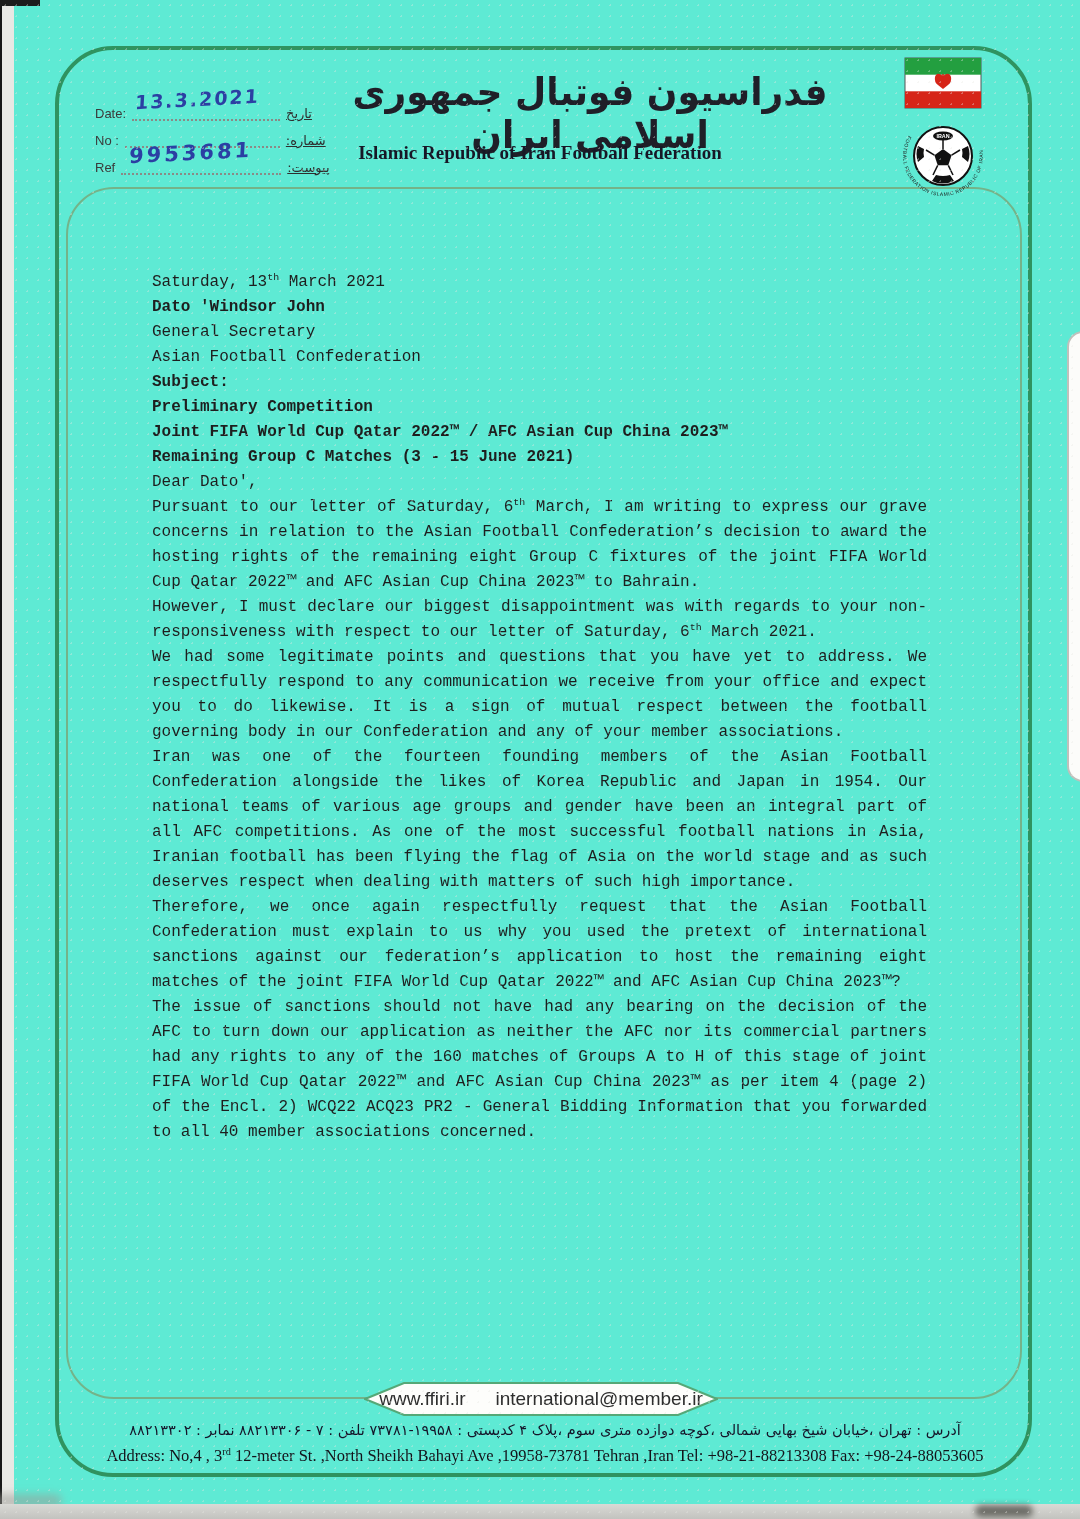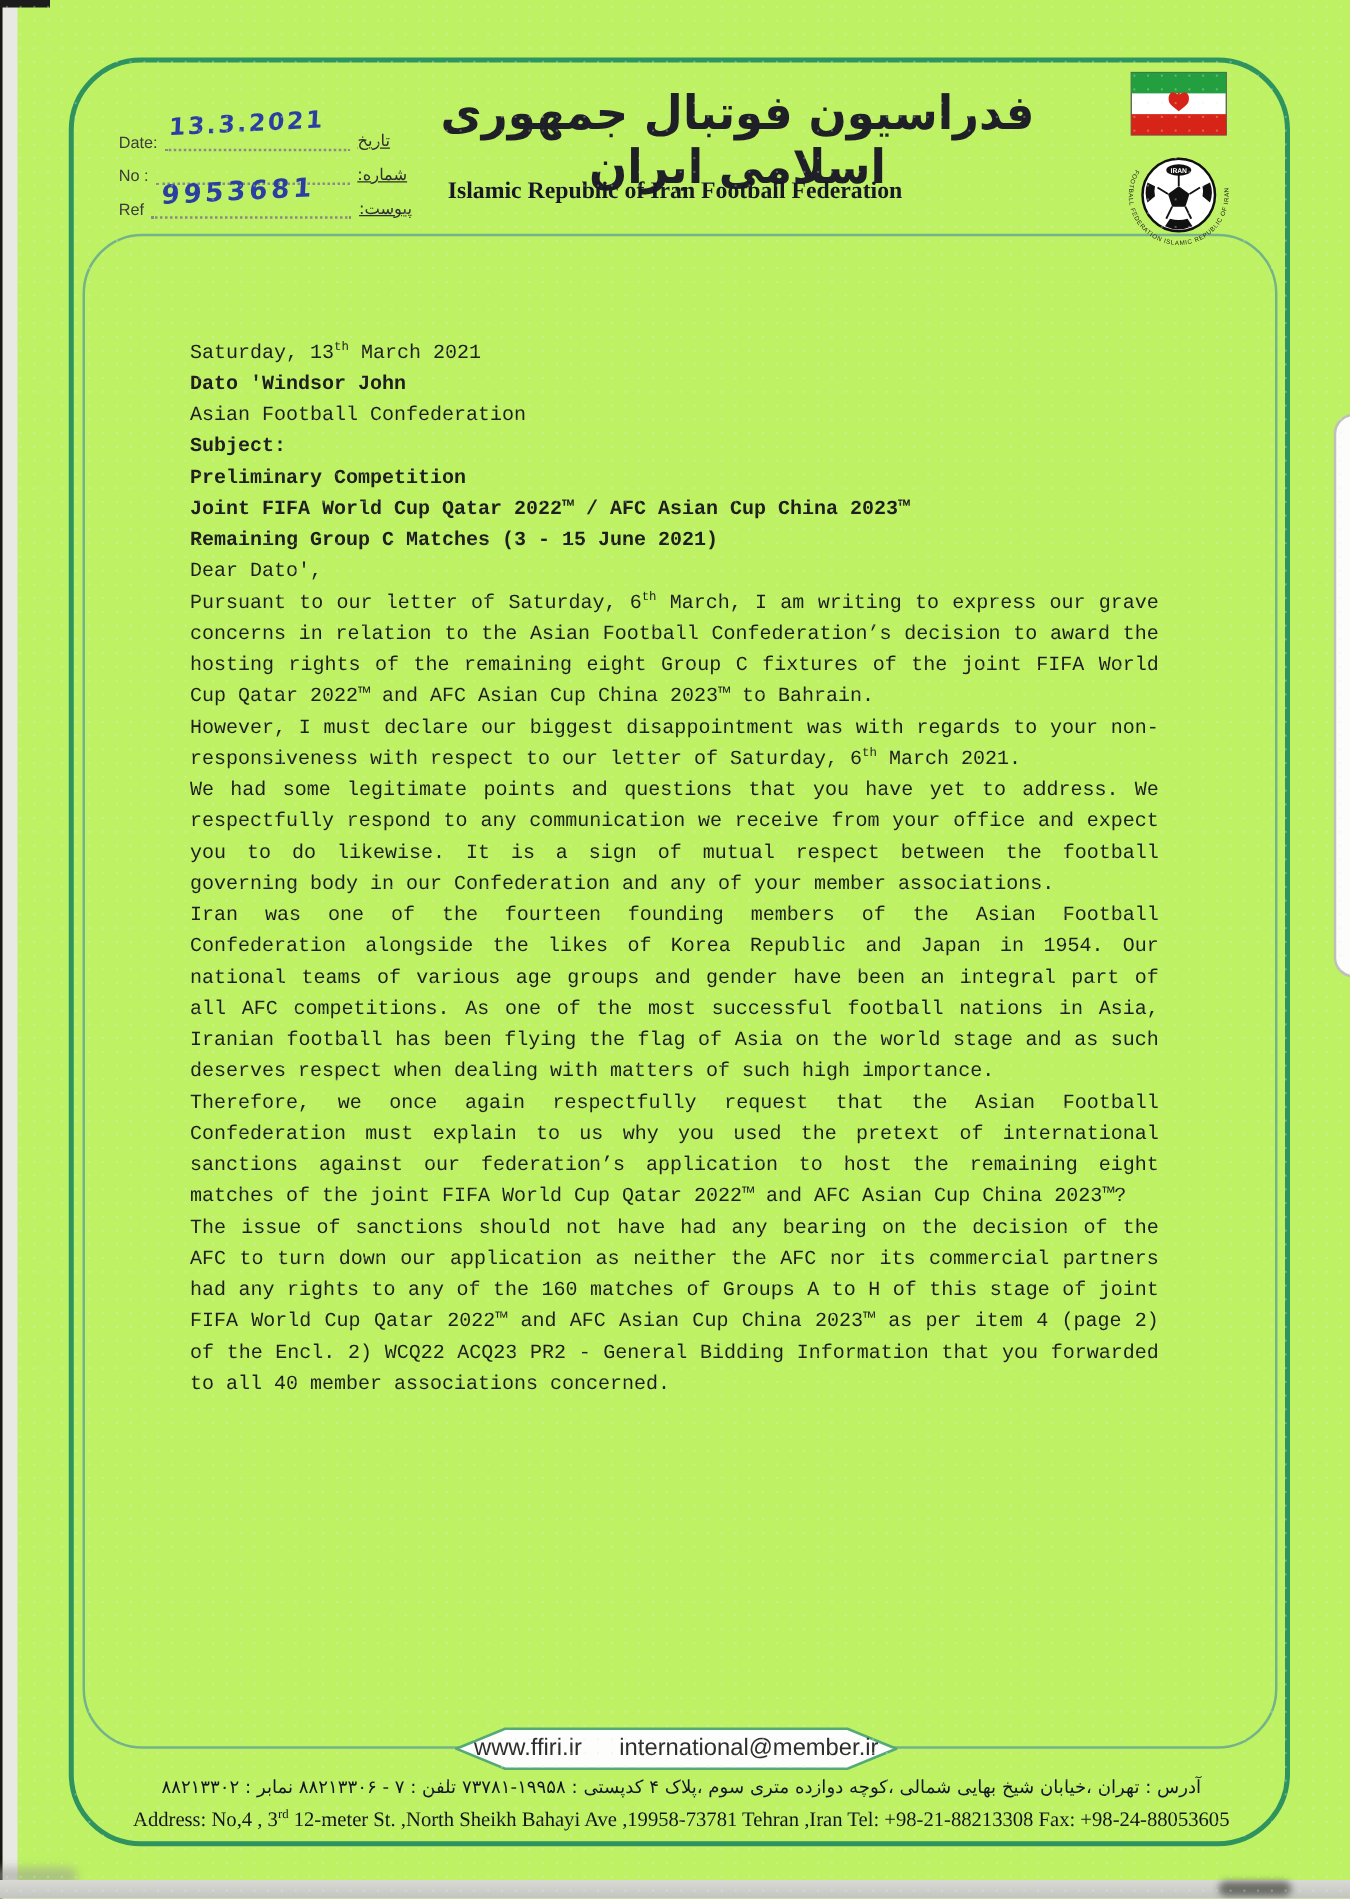--- a/index.html
+++ b/index.html
@@ -1,17 +1,17 @@
 <!DOCTYPE html>
 <html><head>
 <meta charset="utf-8">
 <style>
   html,body{margin:0;padding:0;}
   body{width:1080px;height:1519px;font-family:"Liberation Sans",sans-serif;}
-  .canvas{position:relative;width:1080px;height:1519px;background:#bef264;overflow:hidden;}
+  .canvas{position:relative;width:1080px;height:1519px;background:#5eead4;overflow:hidden;}
   .noise{position:absolute;inset:0;background-image:radial-gradient(#e7e7e2 1px,transparent 1px);background-size:11px 11px;opacity:.35;pointer-events:none;z-index:9;}
 
   
   .edge-left-black{position:absolute;left:0;top:0;width:2px;height:1519px;background:#161616;}
   .edge-left-gray{position:absolute;left:2px;top:0;width:12px;height:1519px;background:#e8e8e4;}
   .edge-top-black{position:absolute;left:0;top:0;width:40px;height:6px;background:#1c1c1c;}
   .bottom-band{position:absolute;left:0;top:1504px;width:1080px;height:15px;background:linear-gradient(#d9d9d5,#c3c3bf);}
   .smudge-a{position:absolute;left:-8px;top:1494px;width:70px;height:14px;background:#9c9c96;border-radius:8px;filter:blur(4px);opacity:.55;}
   .smudge-b{position:absolute;left:975px;top:1505px;width:58px;height:12px;background:#54544e;border-radius:6px;filter:blur(3px);opacity:.8;}
   .artifact-box{position:absolute;left:1067px;top:331px;width:46px;height:447px;border:2px solid #c0c0bb;border-radius:16px;background:#fcfcfa;}
@@ -109,20 +109,21 @@
     <path id="ringPath" d="M 16.72 73.72 A 40 40 0 1 0 73.28 73.72" fill="none"></path>
     <text font-size="5" letter-spacing="0.55" fill="#1d1d1d" font-family="Liberation Sans, sans-serif">
       <textPath href="#ringPath" startOffset="10">FOOTBALL FEDERATION ISLAMIC REPUBLIC OF IRAN</textPath>
     </text>
   </svg>
 
   <div class="letter">
     <p><span>Saturday, 13</span><sup>th</sup><span> March 2021</span></p>
 
     <p class="b mt-lg">Dato 'Windsor John</p>
+    <p>General Secretary</p>
     <p>Asian Football Confederation</p>
 
     <p class="b mt-md">Subject:</p>
     <p class="b">Preliminary Competition</p>
     <p class="b">Joint FIFA World Cup Qatar 2022™ / AFC Asian Cup China 2023™</p>
     <p class="b">Remaining Group C Matches (3 - 15 June 2021)</p>
 
     <p class="mt-md">Dear Dato',</p>
 
     <p class="jp mt-sm"><span>Pursuant to our letter of Saturday, 6</span><sup>th</sup><span> March, I am writing to express our grave concerns in relation to the Asian Football Confederation’s decision to award the hosting rights of the remaining eight Group C fixtures of the joint FIFA World Cup Qatar 2022™ and AFC Asian Cup China 2023™ to Bahrain.</span></p>

